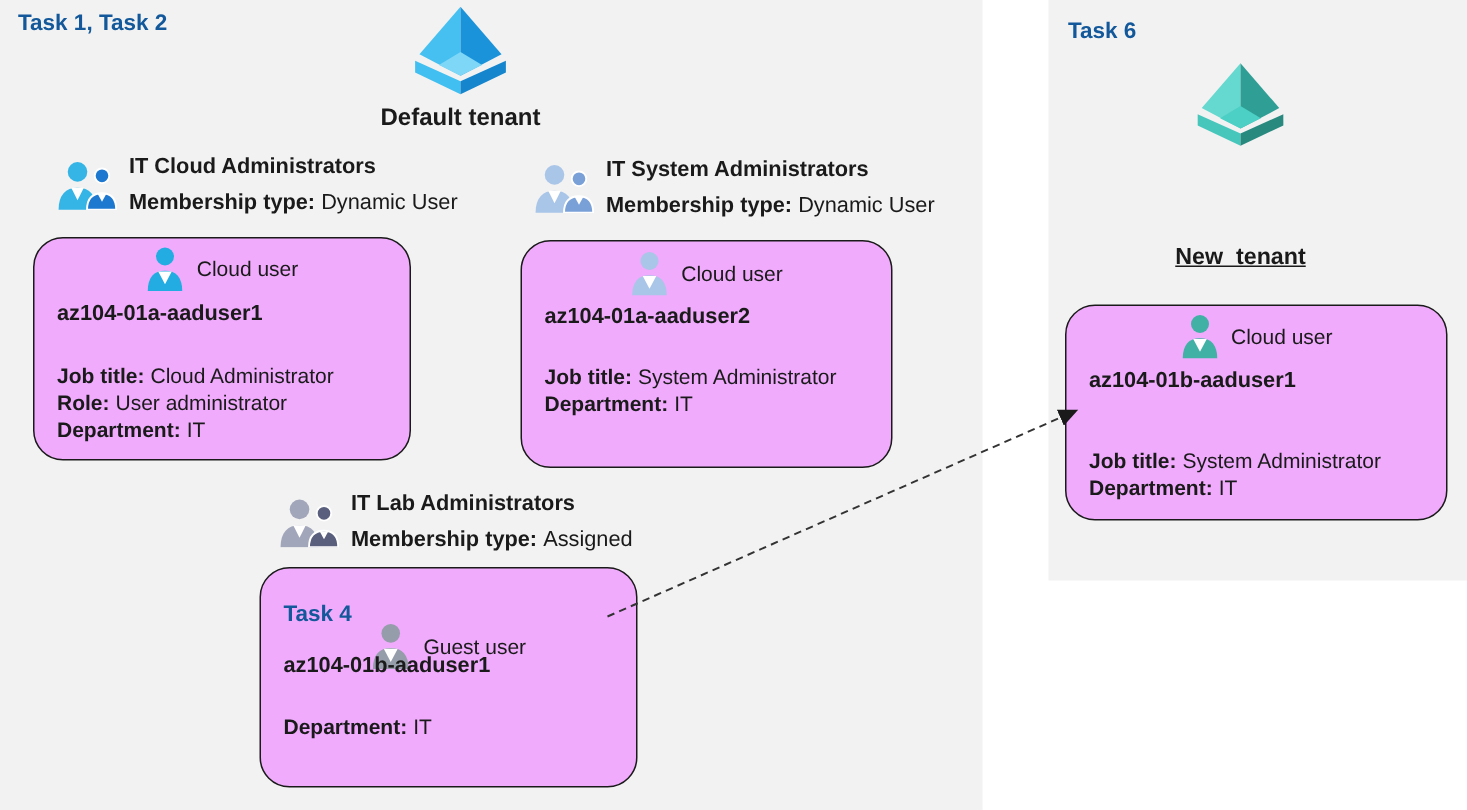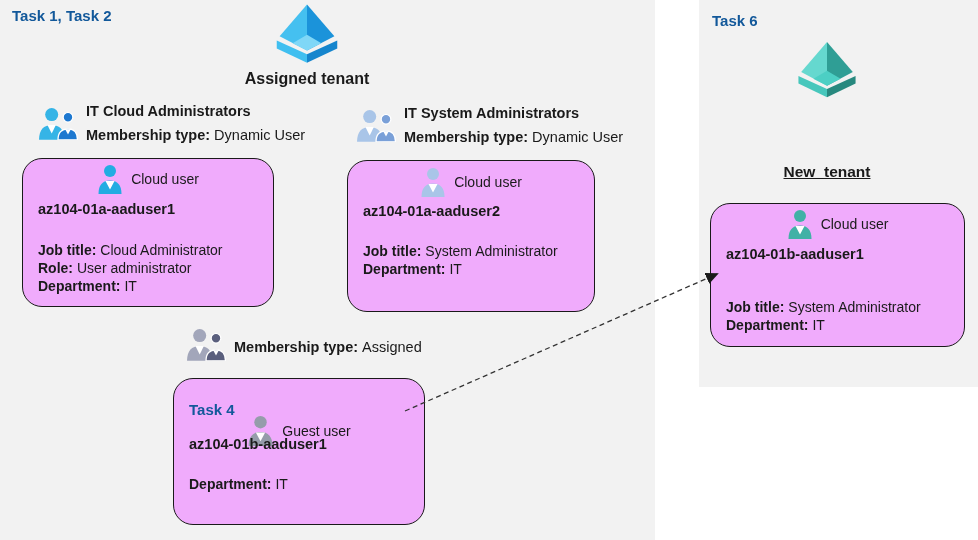--- a/index.html
+++ b/index.html
@@ -46,21 +46,21 @@
 
   <span class="tenant-icon icon" style="left:271px;top:3px;">
     <svg width="72" height="62" viewBox="0 0 100 86">
       <polygon points="50,2 12,46 50,66" fill="#45c0f0"></polygon>
       <polygon points="50,2 88,46 50,66" fill="#1b93da"></polygon>
       <polygon points="50,44 30,56 50,66 70,56" fill="#7fd7f7"></polygon>
       <polygon points="8,52 50,71 50,83 8,63" fill="#40bff0"></polygon>
       <polygon points="92,52 50,71 50,83 92,63" fill="#1585cd"></polygon>
     </svg>
   </span>
-  <div class="tenant-label" style="left:207px;top:70px;width:200px;">Assigned tenant</div>
+  <div class="tenant-label" style="left:207px;top:70px;width:200px;">Default tenant</div>
 
   <span class="tenant-icon icon" style="left:793px;top:40px;">
     <svg width="68" height="60" viewBox="0 0 100 86">
       <polygon points="50,2 12,46 50,66" fill="#65d8cf"></polygon>
       <polygon points="50,2 88,46 50,66" fill="#2f9e95"></polygon>
       <polygon points="50,44 30,56 50,66 70,56" fill="#4ccfc4"></polygon>
       <polygon points="8,52 50,71 50,83 8,63" fill="#47c7bc"></polygon>
       <polygon points="92,52 50,71 50,83 92,63" fill="#28897f"></polygon>
     </svg>
   </span>
@@ -112,20 +112,21 @@
       <svg width="40" height="34" viewBox="0 0 38 32">
         <circle cx="13" cy="8" r="6.2" fill="#a2a6ba"></circle>
         <path d="M1,32 C1,22.5 5.5,18 13,18 C20.5,18 25,22.5 25,32 Z" fill="#a2a6ba"></path>
         <polygon points="9,18 17,18 13,26" fill="#ffffff"></polygon>
         <circle cx="28.5" cy="10.5" r="4.6" stroke="#ffffff" stroke-width="1.2" fill="#5a5f7d"></circle>
         <path d="M19,32 C19,25 22.5,21.5 28.5,21.5 C34.5,21.5 37.5,25 37.5,32 Z" stroke="#ffffff" stroke-width="1.2" fill="#5a5f7d"></path>
         <polygon points="25.8,22 31.2,22 28.5,27" fill="#ffffff"></polygon>
       </svg>
     </span>
     <div class="group-text">
+      <div class="group-name">IT Lab Administrators</div>
       <div class="group-membership">
         <span class="fl">Membership type:</span><span>Assigned</span>
       </div>
     </div>
   </div>
 
   <div class="card" style="left:22px;top:158px;width:250px;height:147px;">
     <div class="card-header" style="top:5px;">
       <span class="icon">
         <svg width="26" height="30" viewBox="0 0 26 30">

